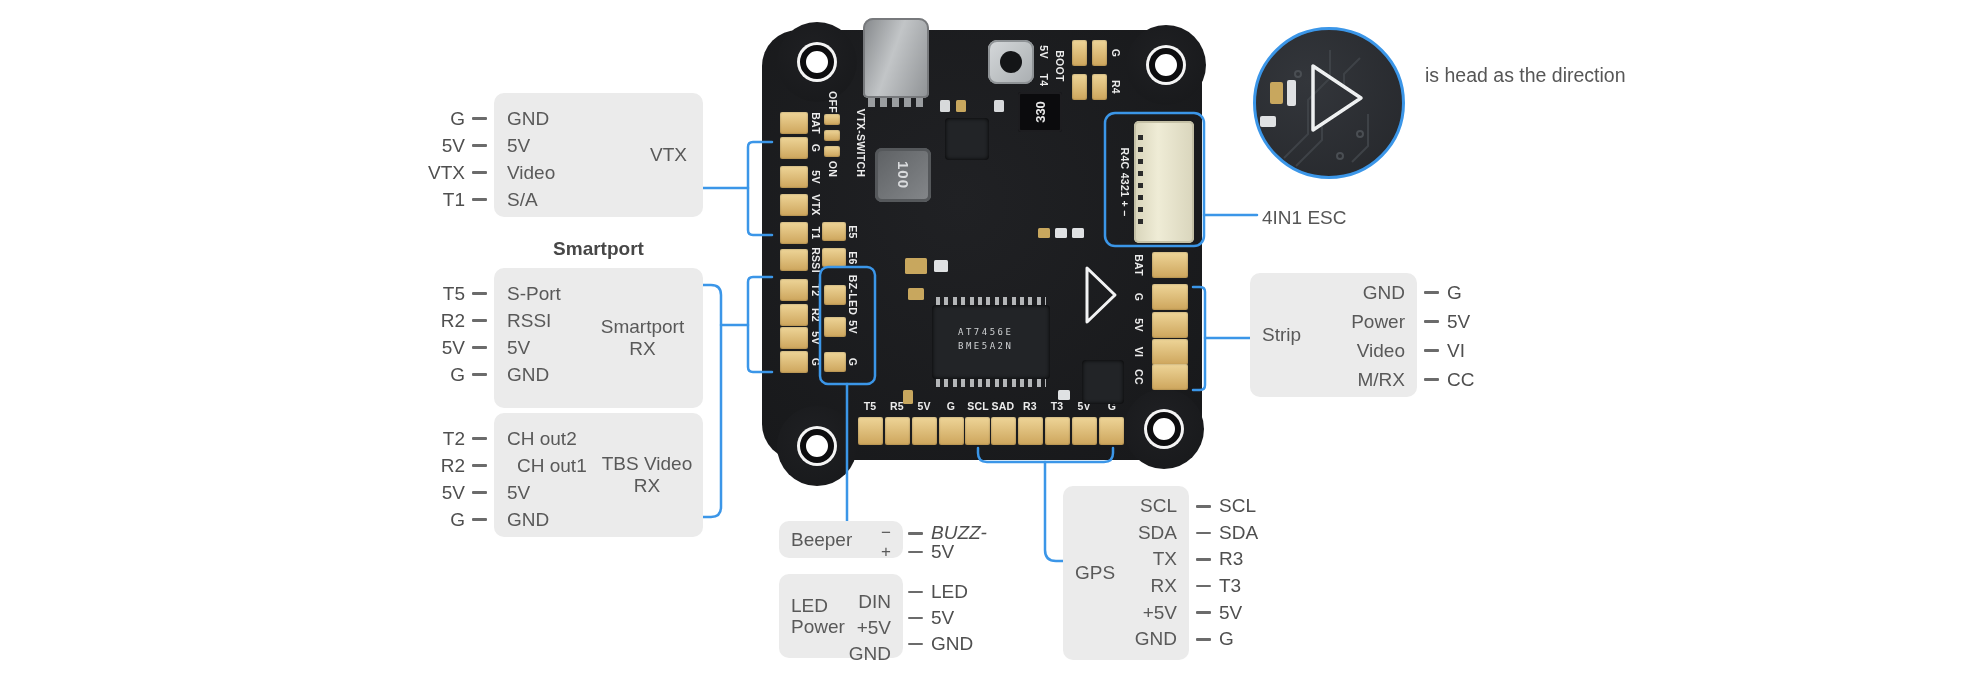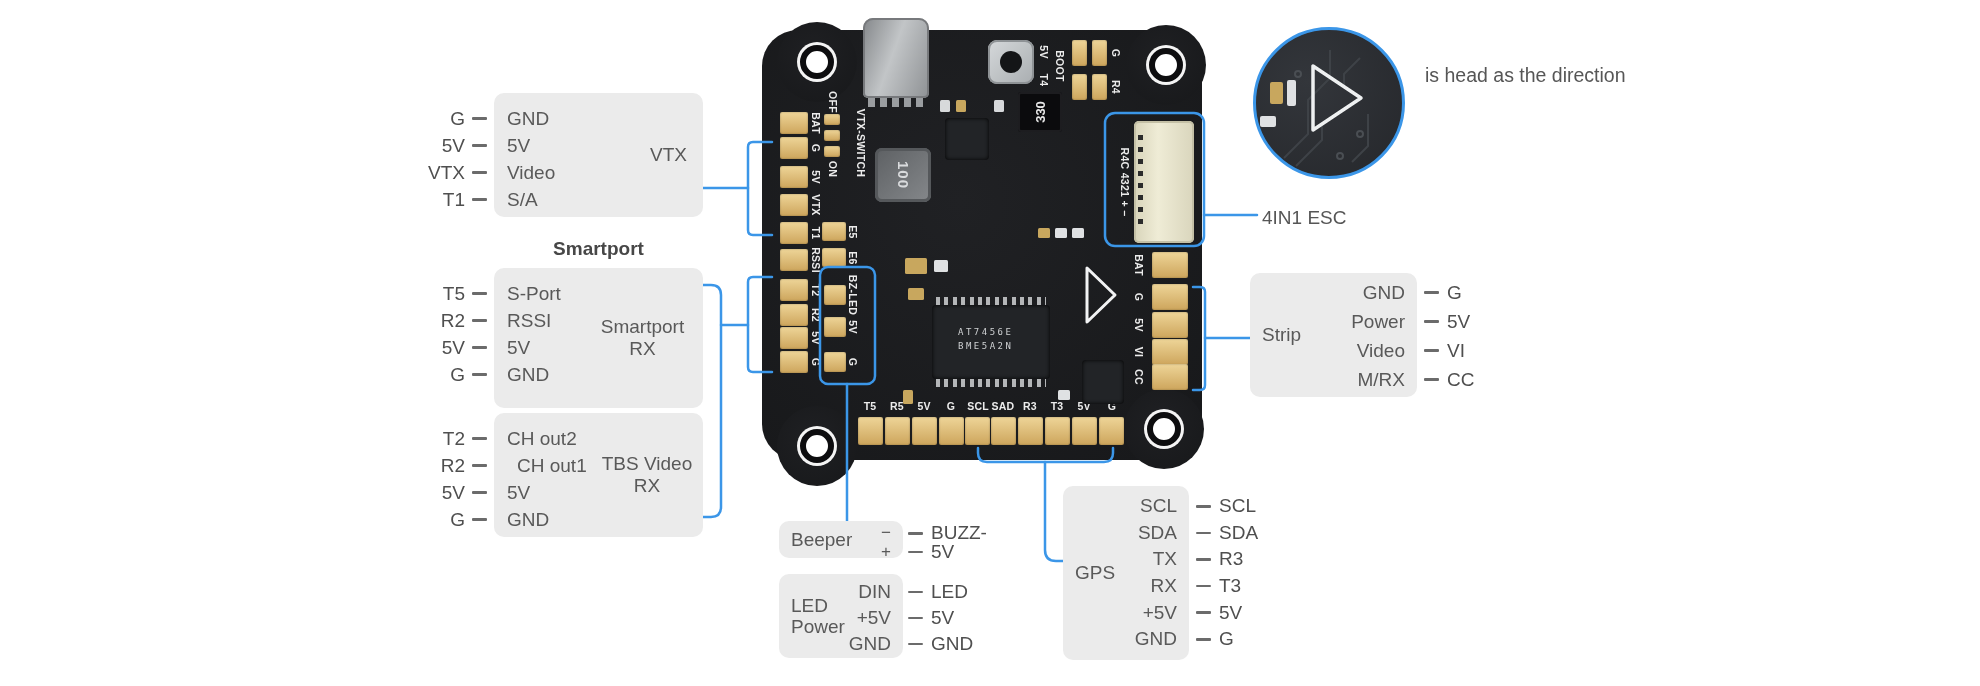--- a/index.html
+++ b/index.html
@@ -303,36 +303,36 @@
   </div>
 
   <div class="box" style="left:779px;top:521px;width:124px;height:37px;">
     <div class="blabel" style="left:12px;">Beeper</div>
     <div class="desc-col" style="right:12px;top:3px;align-items:flex-end;">
       <div class="drow" style="height:18.5px;font-size:17px;">−</div>
       <div class="drow" style="height:18.5px;font-size:17px;">+</div>
     </div>
   </div>
   <div class="pcol" style="left:908px;top:524px;">
-    <div class="prow" style="height:18.5px;">
+    <div class="prow" style="height:18.5px;font-style:italic;">
         <span class="dash dr"></span>
         <span>BUZZ-</span>
       </div>
     <div class="prow" style="height:18.5px;">
         <span class="dash dr"></span>
         <span>5V</span>
       </div>
   </div>
 
   <div class="box" style="left:779px;top:574px;width:124px;height:84px;">
     <div class="blabel" style="left:12px;line-height:21px;">
       <span style="display:block;">LED</span>
       <span style="display:block;">Power</span>
     </div>
-    <div class="desc-col" style="right:12px;top:5px;align-items:flex-end;">
+    <div class="desc-col" style="right:12px;top:15px;align-items:flex-end;">
       <div class="drow" style="height:26px;">DIN</div>
       <div class="drow" style="height:26px;">+5V</div>
       <div class="drow" style="height:26px;">GND</div>
     </div>
   </div>
   <div class="pcol" style="left:908px;top:579px;">
     <div class="prow" style="height:26px;">
         <span class="dash dr"></span>
         <span>LED</span>
       </div>

